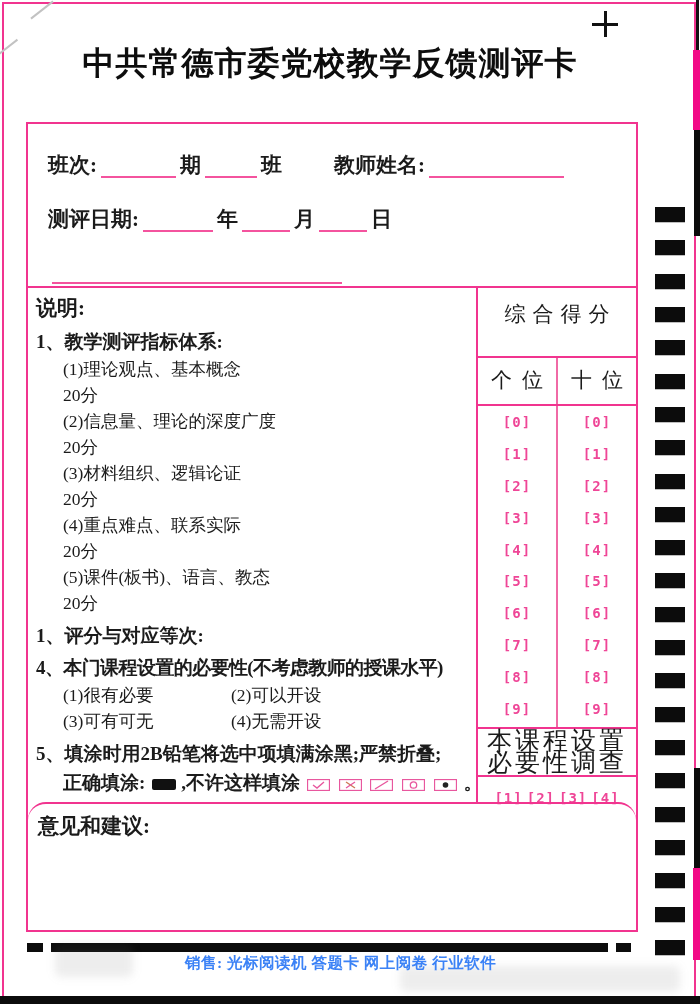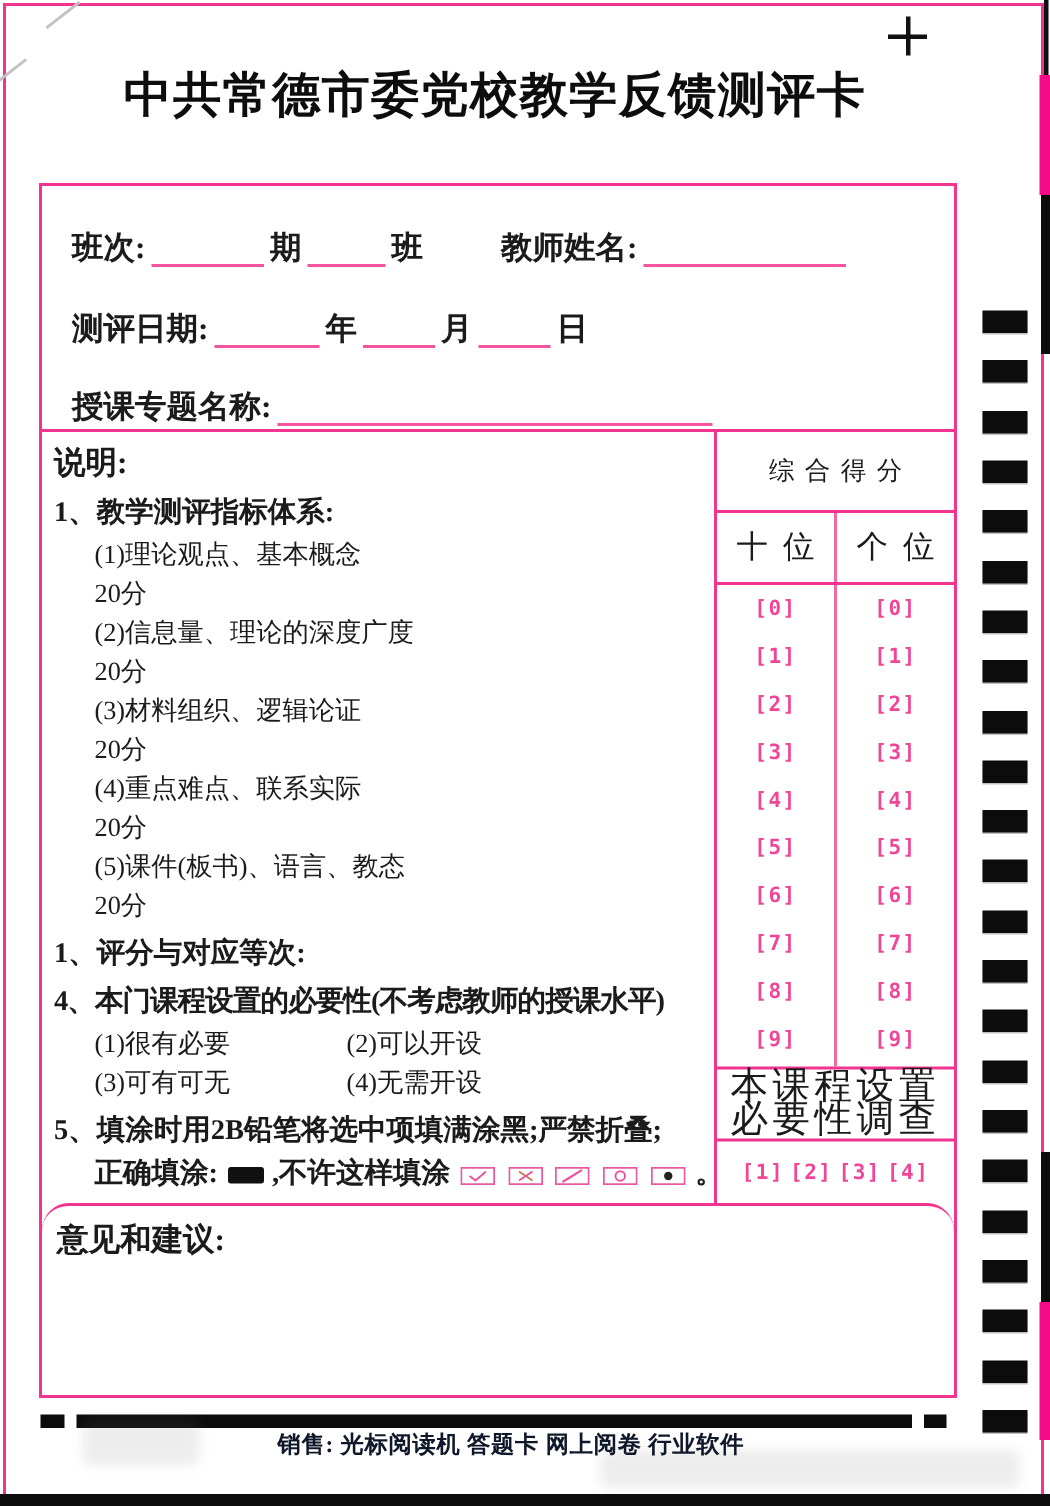--- a/index.html
+++ b/index.html
@@ -44,21 +44,21 @@
   .tight{letter-spacing:-0.6px;white-space:nowrap;margin-top:4px;}
   .orow{margin-left:27px;font-weight:normal;font-size:17.5px;line-height:26px;}
   .opt1{display:inline-block;width:168px;}
   .fill-line{margin-left:27px;margin-top:0;line-height:30px;white-space:nowrap;}
   .fill-ok{display:inline-block;width:24px;height:11px;background:#111;border-radius:2px;
            vertical-align:-1px;margin:0 5px 0 7px;}
   .wf{vertical-align:-2px;margin:0 2px;}
   
   .score{position:absolute;left:448px;top:164px;width:160px;height:514px;box-sizing:border-box;
          border-left:2px solid #f1348f;}
-  .score-title{height:54px;line-height:52px;text-align:center;font-size:17px;letter-spacing:7px;
+  .score-title{height:70px;line-height:52px;text-align:center;font-size:21px;letter-spacing:7px;
                padding-left:7px;border-bottom:2px solid #f1348f;box-sizing:border-box;}
   .score-cols{display:flex;height:48px;border-bottom:2px solid #f1348f;box-sizing:border-box;}
   .col-h{flex:1;text-align:center;line-height:44px;font-size:21px;letter-spacing:10px;padding-left:10px;box-sizing:border-box;}
   .col-h:first-child{border-right:2px solid #f06aa6;}
   .bubbles{display:flex;height:323px;border-bottom:2px solid #f1348f;box-sizing:border-box;}
   .bcol{flex:1;display:flex;flex-direction:column;justify-content:space-between;
         align-items:center;padding:9px 0 11px;box-sizing:border-box;}
   .bcol:first-child{border-right:2px solid #f06aa6;}
   .bub{font-family:"DejaVu Sans Mono","Liberation Mono",monospace;font-size:14px;font-weight:bold;
        color:#ef4697;line-height:14px;letter-spacing:1px;}
@@ -78,21 +78,21 @@
   .re-mag-top{position:absolute;left:693px;top:50px;width:7px;height:80px;background:#f20a86;}
   .re-black-top{position:absolute;left:694px;top:130px;width:6px;height:106px;background:#0c0c0c;}
   .re-black-bot{position:absolute;left:694px;top:768px;width:6px;height:100px;background:#0c0c0c;}
   .re-mag-bot{position:absolute;left:693px;top:868px;width:7px;height:92px;background:#f20a86;}
   
   .sync-sq1{position:absolute;left:27px;top:943px;width:16px;height:9px;background:#0c0c0c;}
   .sync-bar{position:absolute;left:51px;top:943px;width:557px;height:9px;background:#0c0c0c;}
   .sync-sq2{position:absolute;left:616px;top:943px;width:15px;height:9px;background:#0c0c0c;}
   
   .footer-text{position:absolute;left:185px;top:953px;font-size:15.5px;letter-spacing:0.5px;
-               color:#0f172a;font-weight:bold;}
+               color:#3b82f6;font-weight:bold;}
   .wm{position:absolute;background:rgba(110,110,110,0.12);filter:blur(4px);border-radius:6px;}
   .wm1{left:55px;top:945px;width:78px;height:32px;}
   .wm2{left:400px;top:966px;width:280px;height:26px;}
   .bottom-strip{position:absolute;left:0;top:996px;width:700px;height:8px;background:#0c0c0c;}
 </style>
 </head>
 <body>
 
 <div class="page">
 
@@ -108,21 +108,21 @@
   <div class="main-box">
 
     <div class="hdr">
       <div class="hrow r2">
         <span>测评日期:</span><span class="blank w70"></span><span>年</span><span class="blank w48"></span><span>月</span><span class="blank w48"></span><span>日</span>
       </div>
       <div class="hrow r1">
         <span>班次:</span><span class="blank w75"></span><span>期</span><span class="blank w52"></span><span>班</span><span class="gap55"></span><span>教师姓名:</span><span class="blank w135"></span>
       </div>
       <div class="hrow r3">
-        <span>授课专题名称:</span><span class="blank w290"></span>
+        <span class="blank w290"></span>
       </div>
     </div>
 
     <div class="instr">
       <div class="line head">说明:</div>
 
       <div class="line sec">1、教学测评指标体系:</div>
       <div class="ind-items">
         <div class="irow">
             <span>(1)理论观点、基本概念</span>
@@ -181,22 +181,22 @@
             <rect x="0.5" y="0.5" width="22" height="11" fill="none" stroke="#e8579e" stroke-width="1.3"></rect>
             <circle cx="11.5" cy="6" r="2.8" fill="#222"></circle>
           </svg>
         <span>。</span>
       </div>
     </div>
 
     <div class="score">
       <div class="score-title">综合得分</div>
       <div class="score-cols">
+        <div class="col-h">个位</div>
         <div class="col-h">十位</div>
-        <div class="col-h">个位</div>
       </div>
       <div class="bubbles">
         <div class="bcol">
           <span class="bub">[0]</span>
           <span class="bub">[1]</span>
           <span class="bub">[2]</span>
           <span class="bub">[3]</span>
           <span class="bub">[4]</span>
           <span class="bub">[5]</span>
           <span class="bub">[6]</span>

